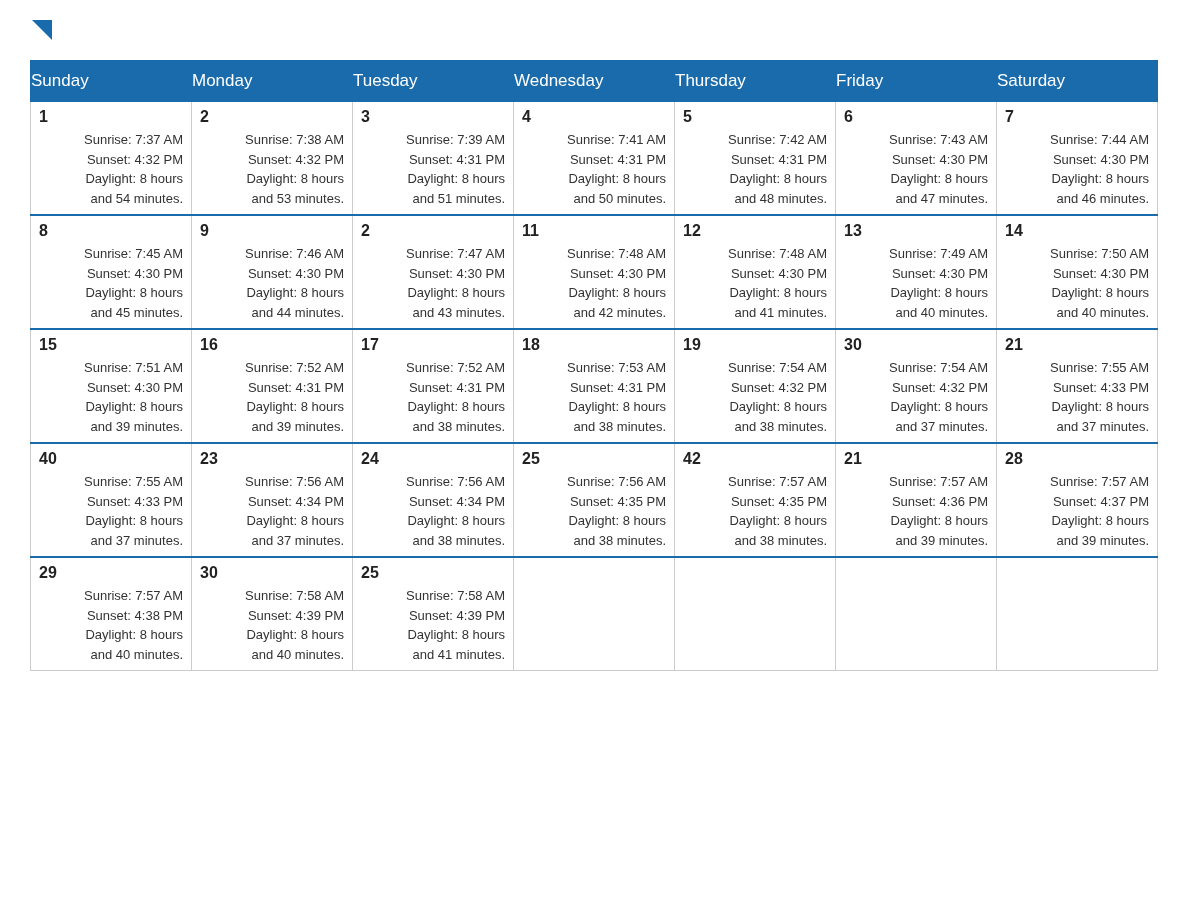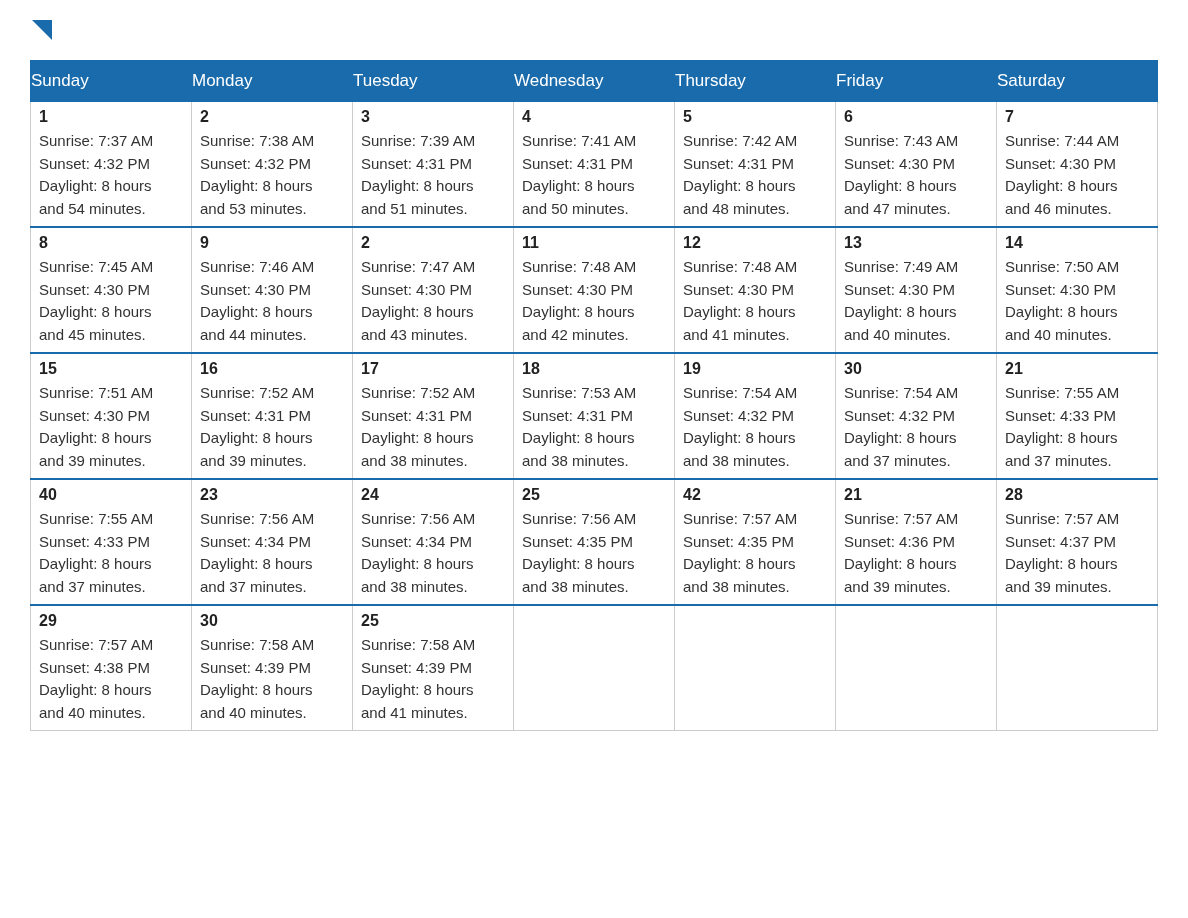--- a/index.html
+++ b/index.html
@@ -69,23 +69,24 @@
       width: 14.28%;
       min-height: 100px;
     }
     .day-number {
       font-size: 16px;
       font-weight: bold;
       color: #222;
       margin-bottom: 4px;
     }
     .day-info {
-      font-size: 15px;
+      font-size: 13px;
       color: #333;
       line-height: 1.5;
+      text-align: right;
     }
     .empty-cell {
       background: #fff;
     }
     .row-border td {
       border-top: 2px solid #1a6bab;
     }
   </style>
 </head>
 <body>

